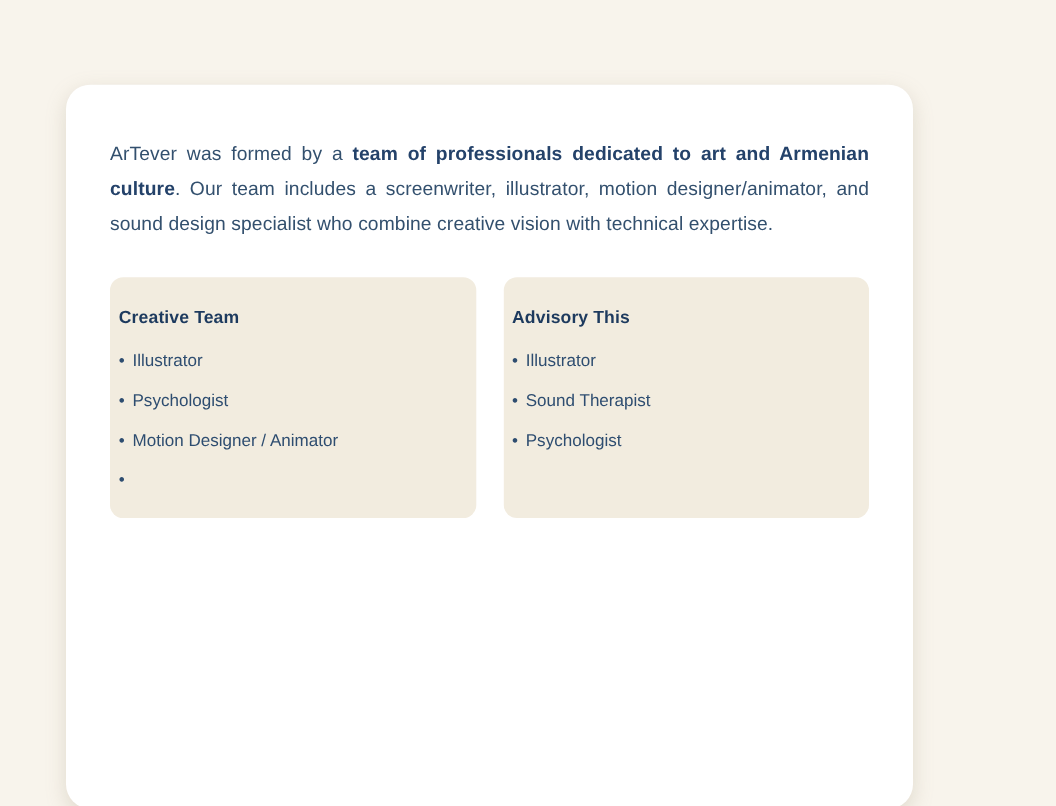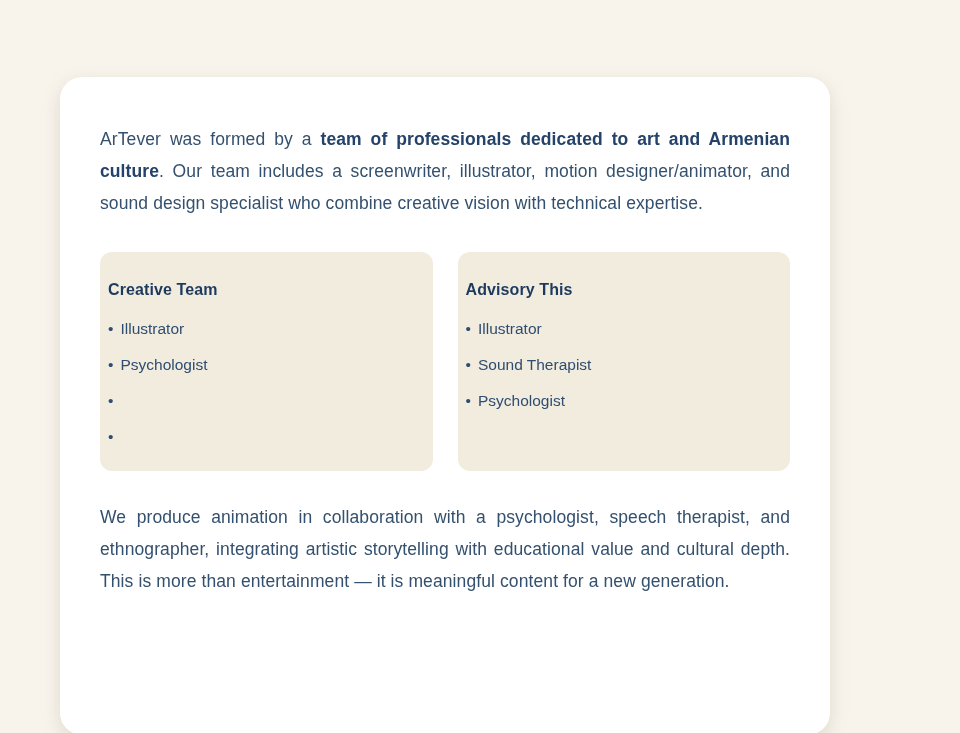--- a/index.html
+++ b/index.html
@@ -92,20 +92,21 @@
         <li>
             <span class="bullet">•</span>
             <span>Illustrator</span>
           </li>
         <li>
             <span class="bullet">•</span>
             <span>Psychologist</span>
           </li>
         <li>
             <span class="bullet">•</span>
+            <span>Motion Designer / Animator</span>
           </li>
         <li>
             <span class="bullet">•</span>
           </li>
       </ul>
     </div>
 
     <div class="team-card">
       <h3 class="team-title">Advisory This</h3>
       <ul class="team-list">
@@ -119,16 +120,15 @@
           </li>
         <li>
             <span class="bullet">•</span>
             <span>Psychologist</span>
           </li>
       </ul>
     </div>
 
   </div>
 
-  <p class="para collab-para">We produce animation in collaboration with a psychologist, speech therapist, and ethnographer, integrating artistic storytelling with educational value and cultural depth. This is more than entertainment — it is meaningful content for a new generation.</p>
 
 
 </div>
 
 </body></html>

